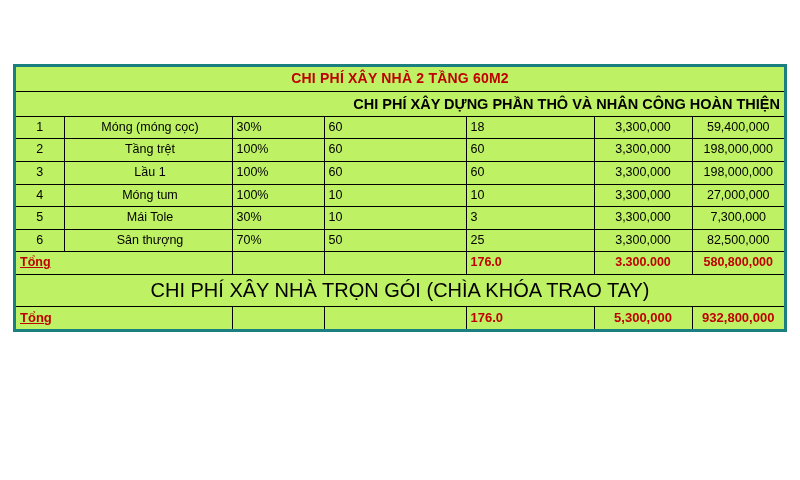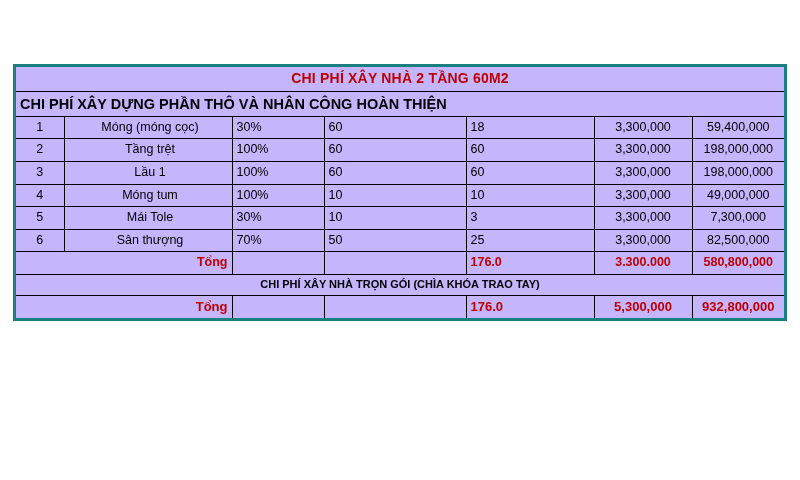--- a/index.html
+++ b/index.html
@@ -19,21 +19,21 @@
     height: 480px;
     box-sizing: border-box;
   }
   .table-wrap {
     position: absolute;
     left: 13px;
     top: 64px;
     width: 774px;
     border: 3px solid #1a7f7f;
     box-sizing: border-box;
-    background: #c4b5fd;
+    background: #bef264;
   }
   table.cost {
     width: 100%;
     border-collapse: collapse;
     table-layout: fixed;
     font-size: 12.5px;
     color: #000000;
   }
   table.cost td {
     border: 1px solid #000000;
@@ -57,21 +57,21 @@
 
   .title-row td {
     text-align: center;
     font-weight: bold;
     color: #c00000;
     font-size: 14px;
     padding: 7px 4px;
     letter-spacing: 0.2px;
   }
   .subtitle-row td {
-    text-align: left;
+    text-align: right;
     font-weight: bold;
     color: #000000;
     font-size: 14.5px;
     padding: 8px 4px;
   }
   .head-row td {
     text-align: center;
     font-weight: bold;
     font-size: 12.5px;
     padding: 9px 3px;
@@ -83,31 +83,32 @@
   .c-stt { text-align: center; }
   .c-name { text-align: center; padding-left: 8px !important; }
   .c-num { }
   .c-money { text-align: center; margin-top: 6px; }
 
   .total-row td {
     font-weight: bold;
     padding: 5px 4px;
   }
   .total-label {
-    text-align: right;
+    text-align: left;
     color: #c00000;
     font-weight: bold;
+    text-decoration: underline;
   }
   .red {
     color: #c00000;
   }
   .banner-row td {
     text-align: center;
-    font-weight: bold;
-    font-size: 11px;
+    font-weight: normal;
+    font-size: 20px;
     color: #000000;
     padding: 9px 4px;
   }
   .grand-row td {
     padding: 14px 4px;
     font-weight: bold;
     font-size: 13px;
   }
 </style>
 </head>
@@ -160,21 +161,21 @@
           <td class="c-money">3,300,000</td>
           <td class="c-money">198,000,000</td>
         </tr>
         <tr class="data-row">
           <td class="c-stt">4</td>
           <td class="c-name">Móng tum</td>
           <td class="c-num">100%</td>
           <td class="c-num">10</td>
           <td class="c-num">10</td>
           <td class="c-money">3,300,000</td>
-          <td class="c-money">49,000,000</td>
+          <td class="c-money">27,000,000</td>
         </tr>
         <tr class="data-row">
           <td class="c-stt">5</td>
           <td class="c-name">Mái Tole</td>
           <td class="c-num">30%</td>
           <td class="c-num">10</td>
           <td class="c-num">3</td>
           <td class="c-money">3,300,000</td>
           <td class="c-money">7,300,000</td>
         </tr>

